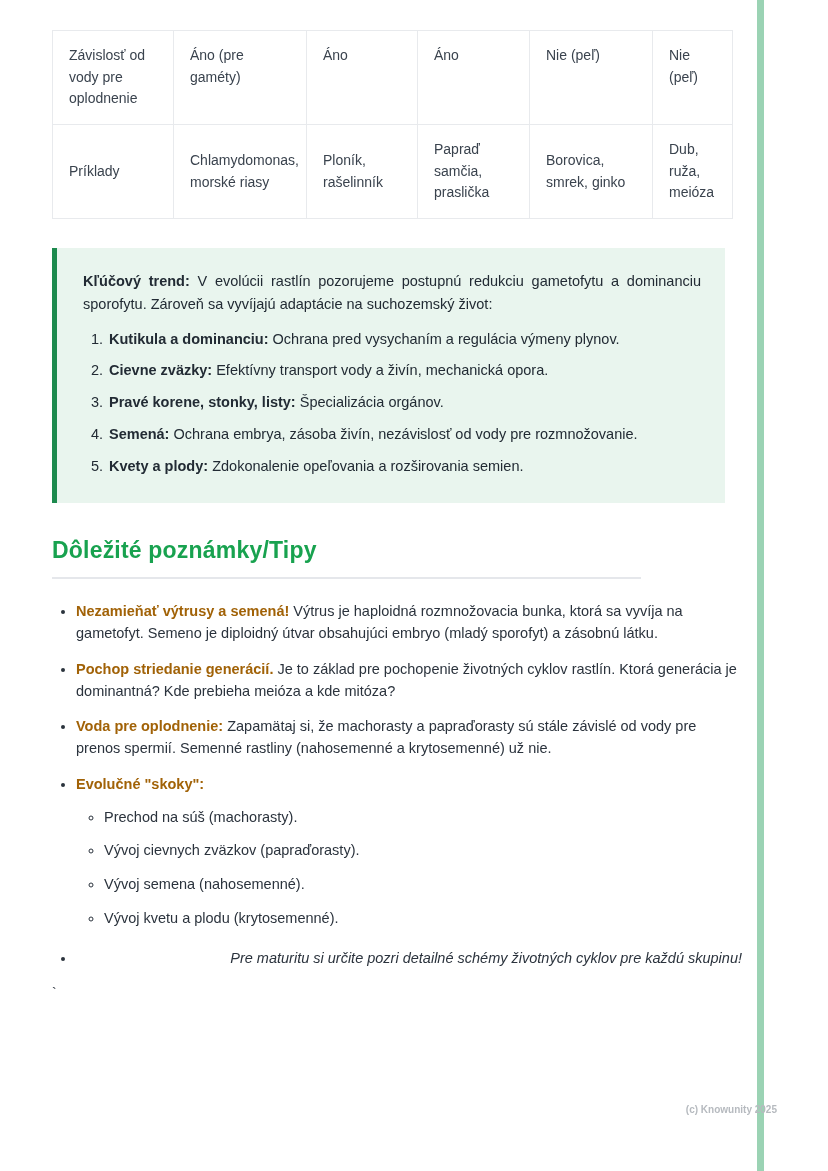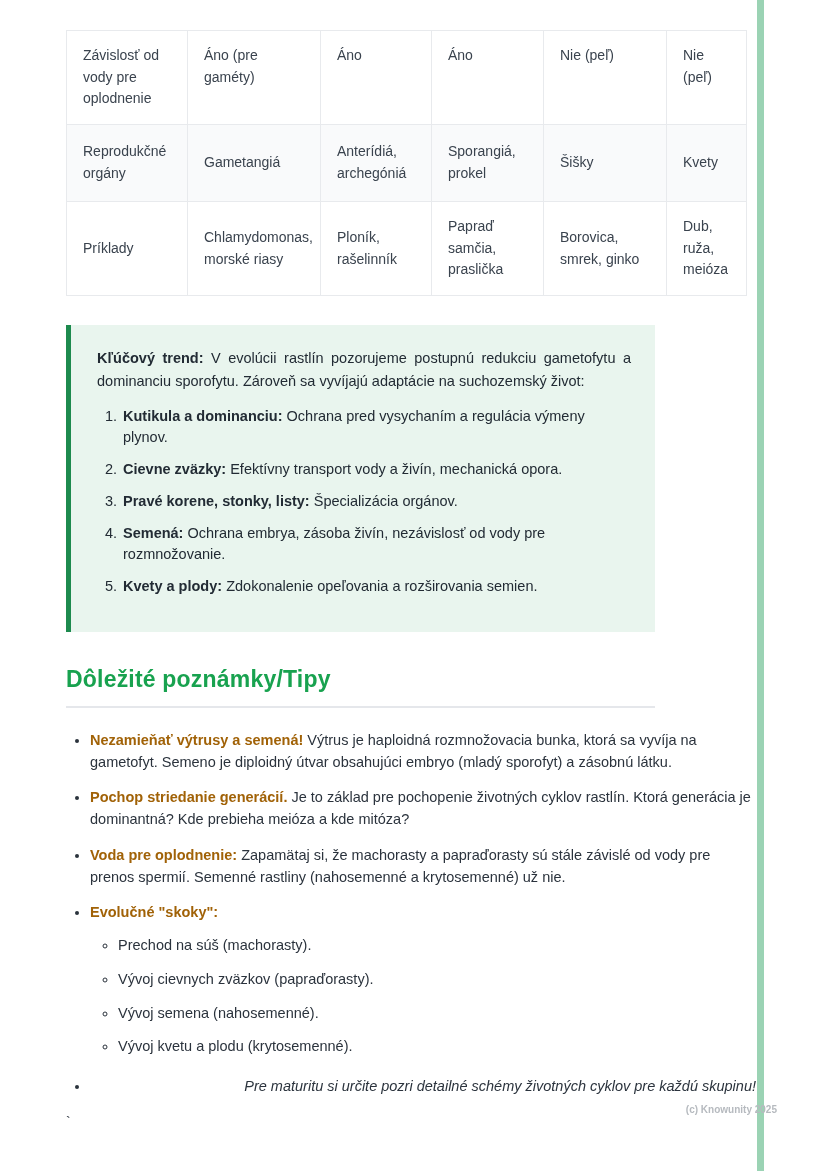--- a/index.html
+++ b/index.html
@@ -11,21 +11,21 @@
     position: relative;
     overflow: hidden;
   }
   .edge-strip {
     position: absolute; top: 0; right: 64px;
     width: 7px; height: 1171px;
     background: var(--strip_green, #9bd3b4);
     z-index: 0;
   }
   .content {
-    position: absolute; left: 66px; top: 30px;
+    position: absolute; left: 52px; top: 30px;
     width: 692px; z-index: 1;
   }
   
   table.cmp {
     width: 680px;
     border-collapse: collapse;
     table-layout: fixed;
     font-size: 14px;
     color: #3a434e;
   }
@@ -36,25 +36,25 @@
     box-sizing: border-box;
     overflow: hidden;
     background: #ffffff;
   }
   tr.r1 td { height: 83px; vertical-align: top; }
   tr.r2 td { height: 77px; vertical-align: middle; background: var(--row_alt_bg, #f9fafb); }
   tr.r3 td { height: 81px; vertical-align: middle; }
   
   .callout {
     margin-top: 29px;
-    width: 589px;
+    width: 673px;
     box-sizing: border-box;
     background: var(--callout_bg, #e9f5ee);
     border-left: 5px solid var(--callout_border, #1d8a4e);
-    padding: 22px 24px 24px 26px;
+    padding: 22px 24px 16px 26px;
     font-size: 14.5px;
     color: #222b34;
   }
   .callout .lead { margin: 0; text-align: justify; line-height: 1.6; }
   .callout ol { margin: 12px 0 0 0; padding-left: 24px; }
   .callout ol li { margin: 0 0 10px 0; line-height: 1.5; padding-left: 2px; }
   
   h2.section-title {
     margin: 34px 0 0 0;
     font-size: 23px;
@@ -110,28 +110,20 @@
     </colgroup>
     <tbody>
       <tr class="r1">
         <td>Závislosť od vody pre oplodnenie</td>
         <td>Áno (pre gaméty)</td>
         <td>Áno</td>
         <td>Áno</td>
         <td>Nie (peľ)</td>
         <td>Nie (peľ)</td>
       </tr>
-      <tr class="r2">
-        <td>Reprodukčné orgány</td>
-        <td>Gametangiá</td>
-        <td>Anterídiá, archegóniá</td>
-        <td>Sporangiá, prokel</td>
-        <td>Šišky</td>
-        <td>Kvety</td>
-      </tr>
       <tr class="r3">
         <td>Príklady</td>
         <td>Chlamydomonas, morské riasy</td>
         <td>Ploník, rašelinník</td>
         <td>Papraď samčia, praslička</td>
         <td>Borovica, smrek, ginko</td>
         <td>Dub, ruža, meióza</td>
       </tr>
     </tbody>
   </table>

